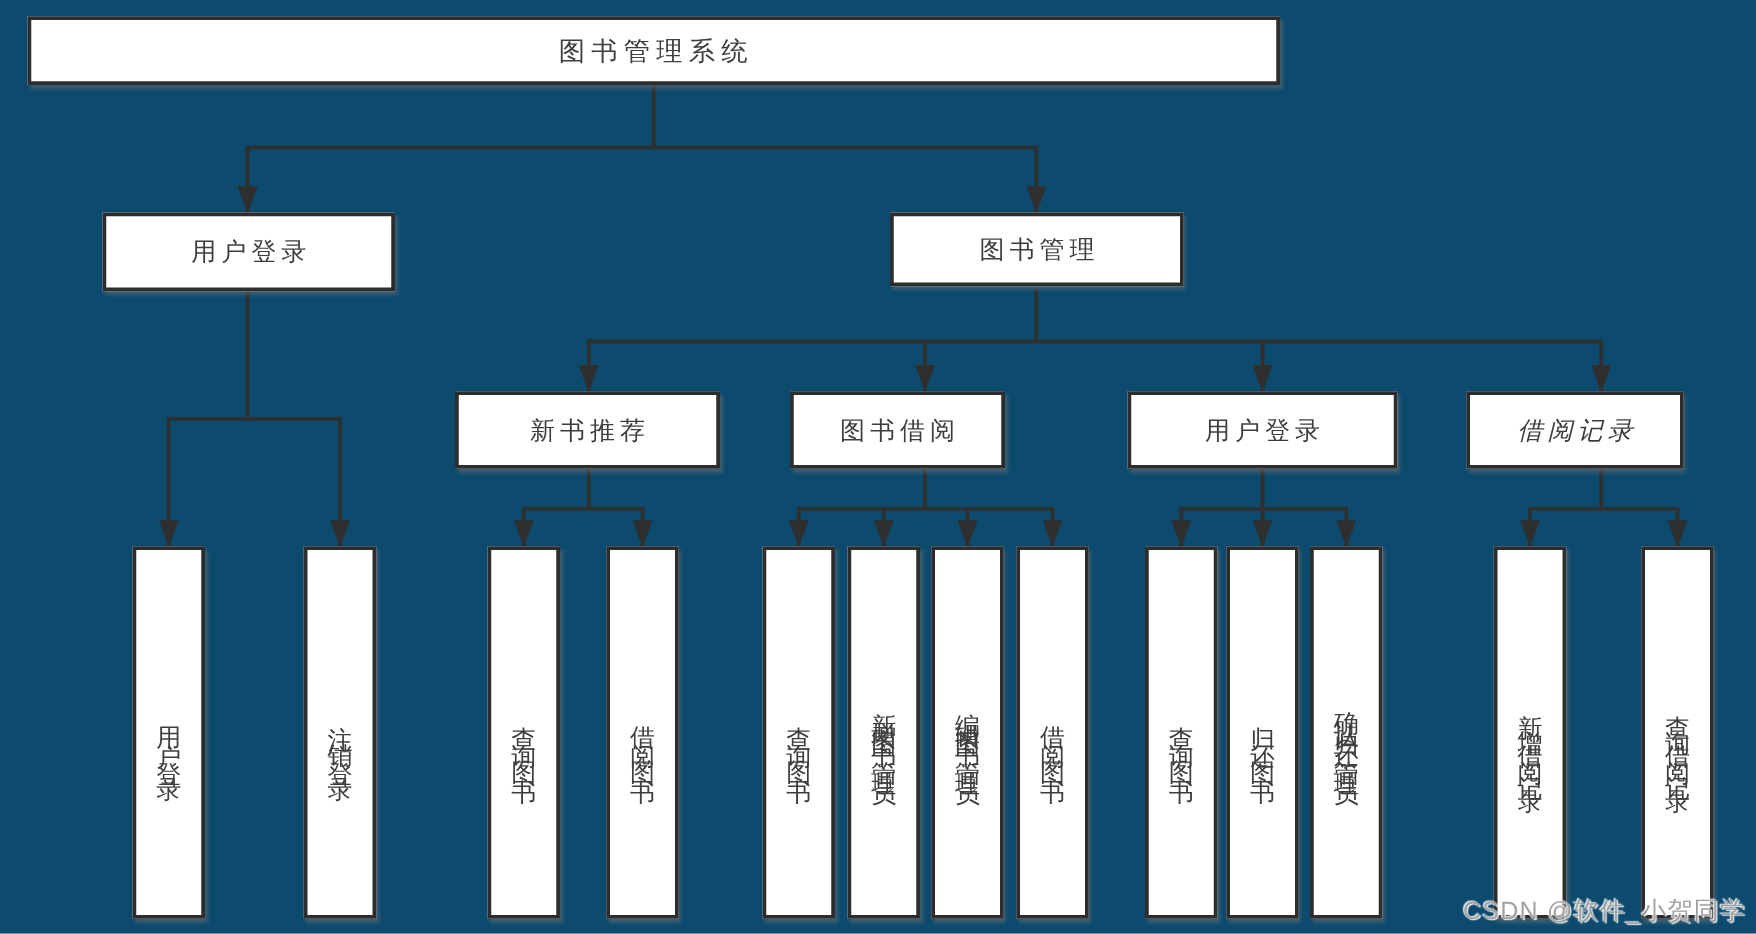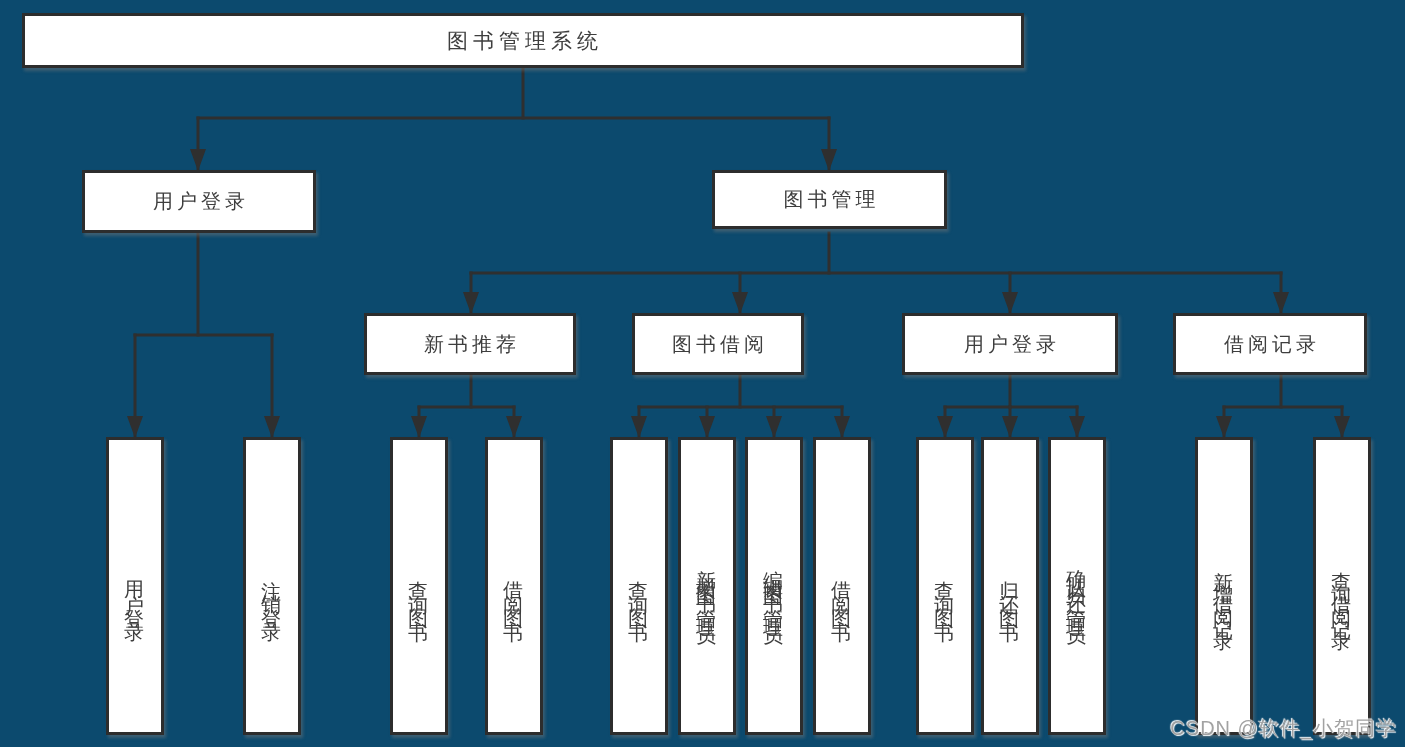--- a/index.html
+++ b/index.html
@@ -114,21 +114,21 @@
   </svg>
 
   <div class="node hnode title-node" style="left:22px; top:13px; width:1002px; height:55px;">图书管理系统</div>
 
   <div class="node hnode" style="left:82px; top:170px; width:234px; height:63px;">用户登录</div>
   <div class="node hnode" style="left:712px; top:170px; width:235px; height:59px;">图书管理</div>
 
   <div class="node hnode" style="left:364px; top:313px; width:212px; height:62px;">新书推荐</div>
   <div class="node hnode" style="left:632px; top:313px; width:172px; height:62px;">图书借阅</div>
   <div class="node hnode" style="left:902px; top:313px; width:216px; height:62px;">用户登录</div>
-  <div class="node hnode" style="left:1173px; top:313px; width:194px; height:62px;">借阅记录</div>
+  <div class="node hnode" style="left:1173px; top:313px; width:174px; height:62px;font-style:italic;">借阅记录</div>
 
   <div class="node vnode v4" style="left:106px; top:437px; width:58px; height:298px;">用户登录</div>
   <div class="node vnode v4" style="left:243px; top:437px; width:58px; height:298px;">注销登录</div>
 
   <div class="node vnode v4" style="left:390px; top:437px; width:58px; height:298px;">查询图书</div>
   <div class="node vnode v4" style="left:485px; top:437px; width:58px; height:298px;">借阅图书</div>
 
   <div class="node vnode v4" style="left:610px; top:437px; width:58px; height:298px;">查询图书</div>
   <div class="node vnode v10" style="left:678px; top:437px; width:58px; height:298px;">新增图书（管理员）</div>
   <div class="node vnode v10" style="left:745px; top:437px; width:58px; height:298px;">编辑图书（管理员）</div>

